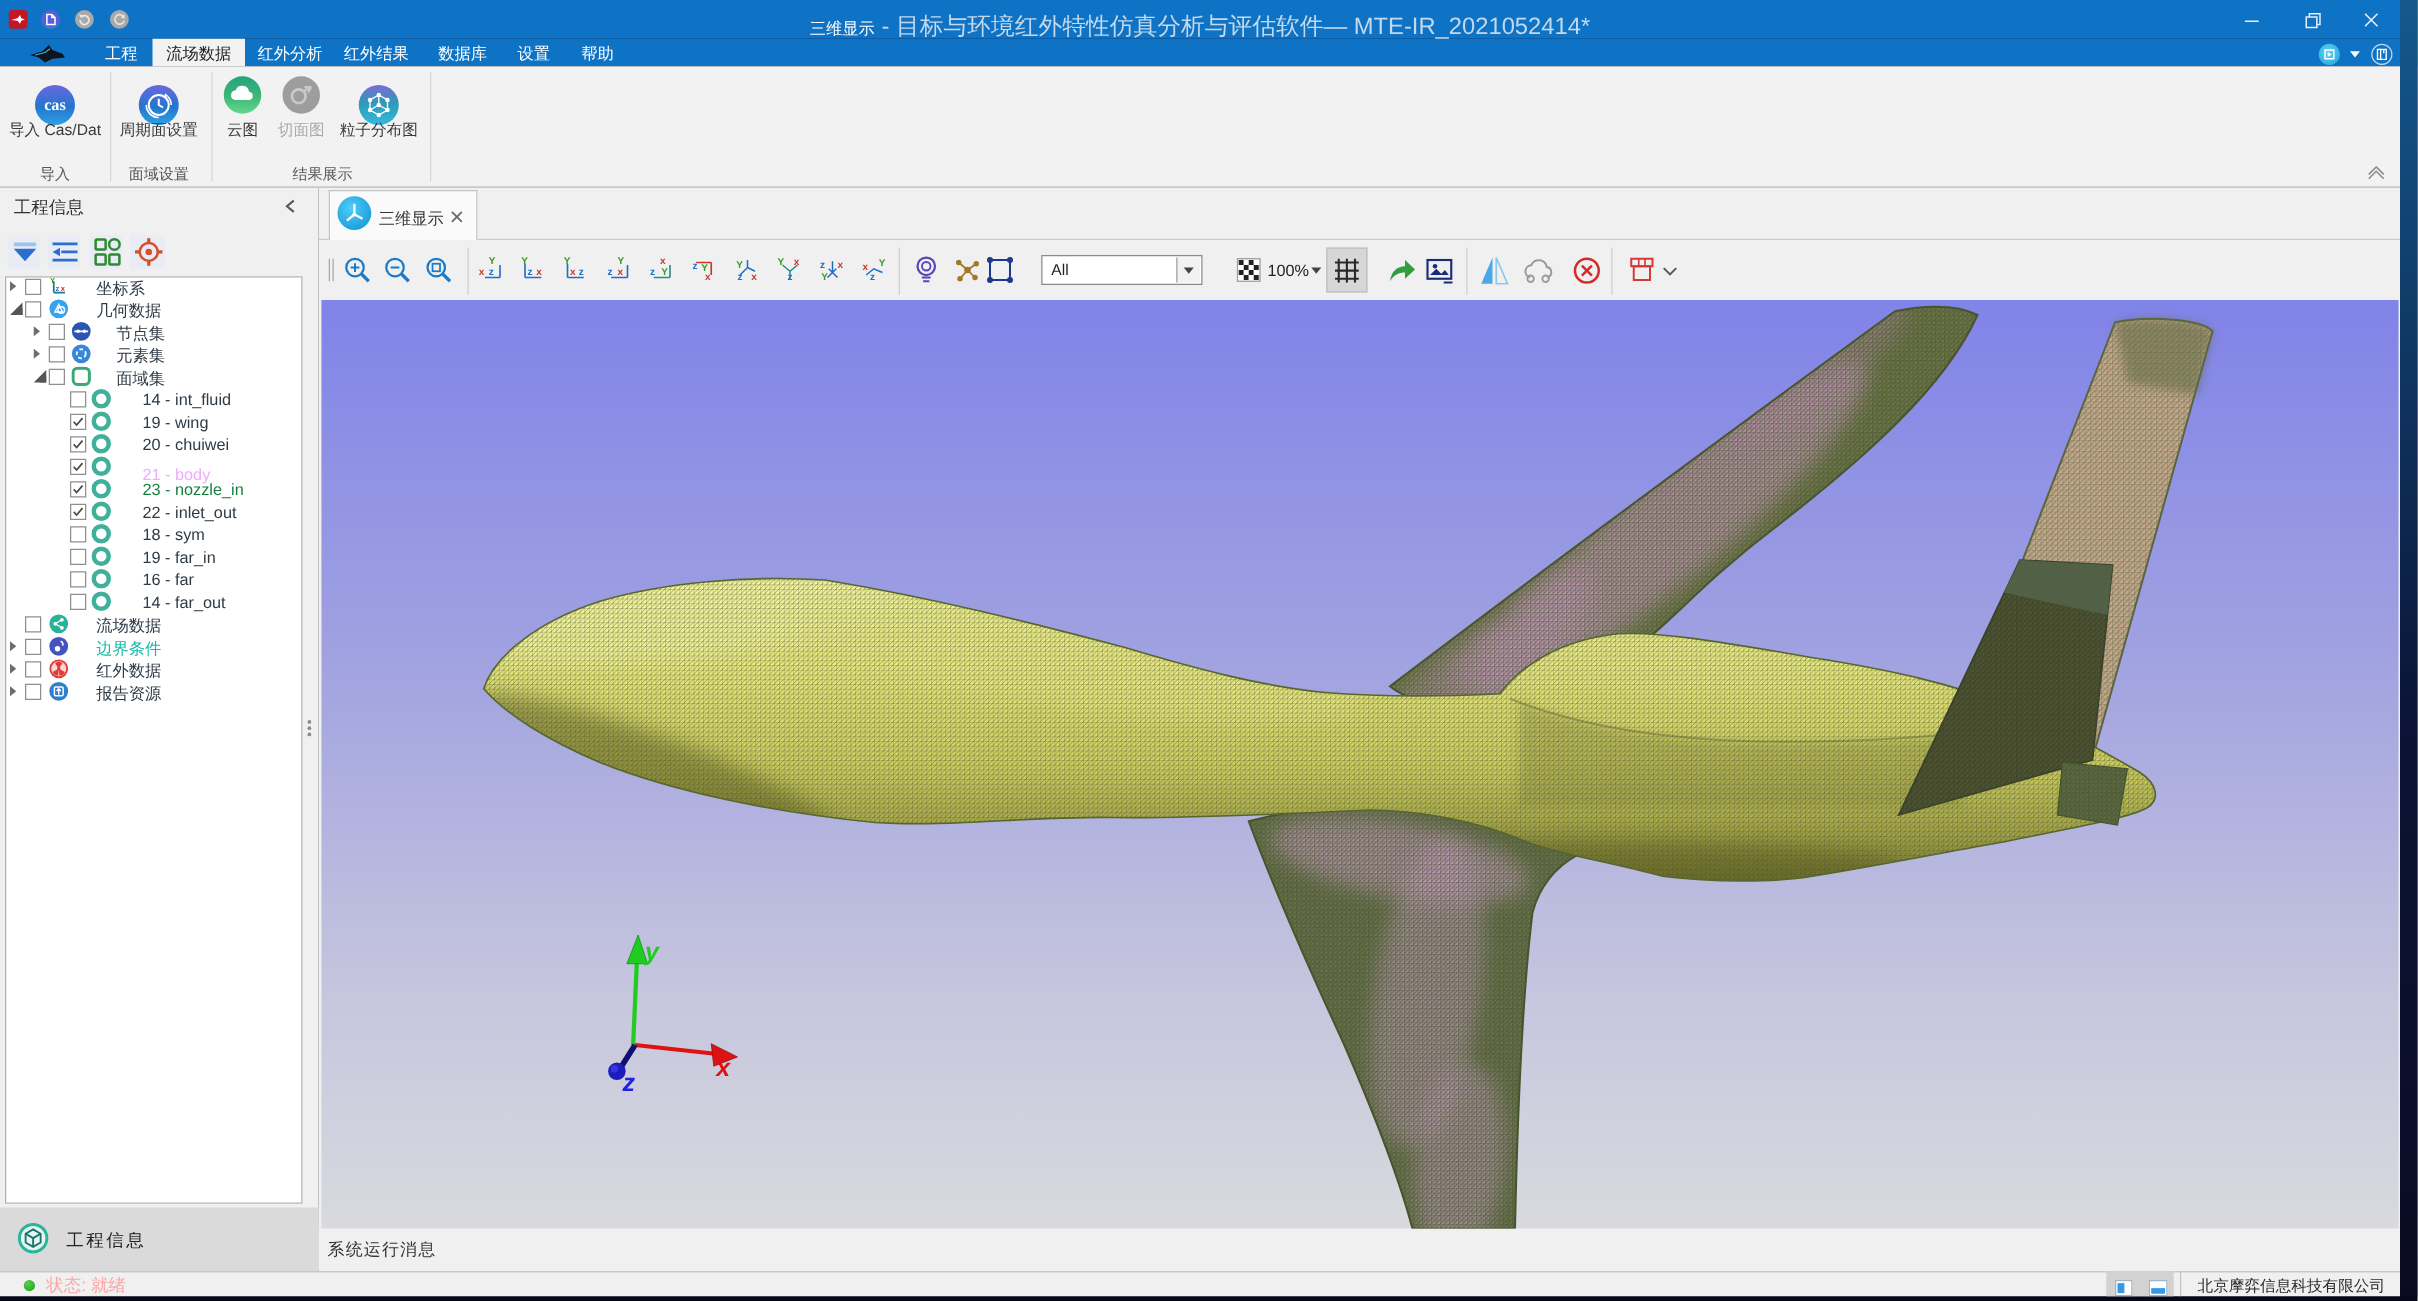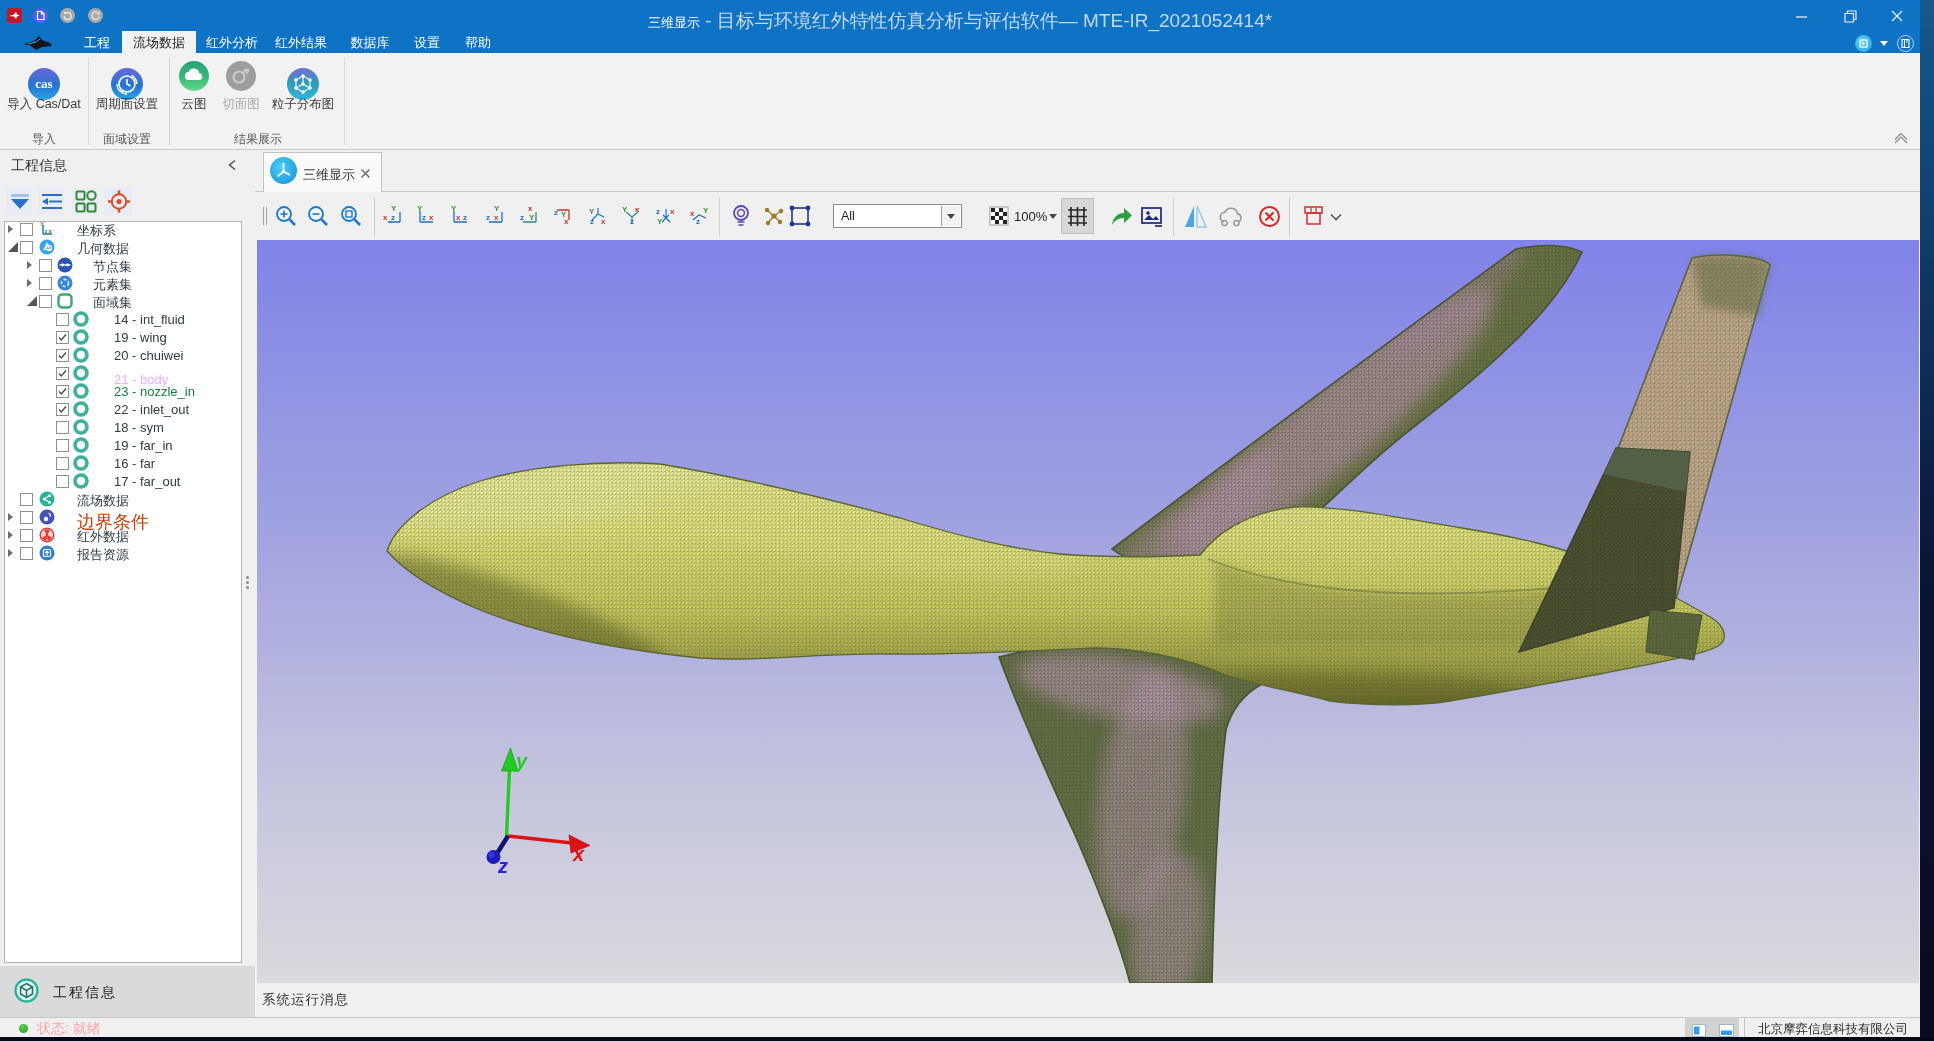--- a/index.html
+++ b/index.html
@@ -268,38 +268,38 @@
 <div class="abs" style="left:114px;top:438.0px;font-size:13px;color:#2e3a45">19 - far_in</div>
 <div class="abs cb" style="left:56px;top:456.5px"></div>
 <div class="abs" style="left:73px;top:454.5px;width:16px;height:16px"><svg width="16" height="16" viewBox="0 0 16 16">
       <circle cx="8" cy="8" r="6" fill="none" stroke="#41b09b" stroke-width="3.6"></circle>
     </svg></div>
 <div class="abs" style="left:114px;top:456.0px;font-size:13px;color:#2e3a45">16 - far</div>
 <div class="abs cb" style="left:56px;top:474.5px"></div>
 <div class="abs" style="left:73px;top:472.5px;width:16px;height:16px"><svg width="16" height="16" viewBox="0 0 16 16">
       <circle cx="8" cy="8" r="6" fill="none" stroke="#41b09b" stroke-width="3.6"></circle>
     </svg></div>
-<div class="abs" style="left:114px;top:474.0px;font-size:13px;color:#2e3a45">17 - far_out</div>
+<div class="abs" style="left:114px;top:474.0px;font-size:13px;color:#2e3a45">14 - far_out</div>
 <div class="abs cb" style="left:20px;top:492.5px"></div>
 <div class="abs" style="left:39px;top:490.5px;width:16px;height:16px"><svg width="16" height="16" viewBox="0 0 16 16">
       <circle cx="8" cy="8" r="7.5" fill="#28b298"></circle>
       <circle cx="5.2" cy="8" r="1.5" fill="#fff"></circle>
       <circle cx="10.5" cy="4.8" r="1.5" fill="#fff"></circle>
       <circle cx="10.5" cy="11.2" r="1.5" fill="#fff"></circle>
       <path d="M5.2 8 L10.5 4.8 M5.2 8 L10.5 11.2" stroke="#fff" stroke-width="1.1"></path>
     </svg></div>
 <div class="abs" style="left:77px;top:492.0px;font-size:13px;color:#2e3a45">流场数据</div>
 <div class="abs exp expc" style="left:8px;top:512.5px"></div>
 <div class="abs cb" style="left:20px;top:510.5px"></div>
 <div class="abs" style="left:39px;top:508.5px;width:16px;height:16px"><svg width="16" height="16" viewBox="0 0 16 16">
       <circle cx="8" cy="8" r="7.5" fill="#4553bc"></circle>
       <path d="M9.5 4 q2.5 1 1.5 3.5" fill="none" stroke="#fff" stroke-width="1.3"></path>
       <circle cx="7" cy="10" r="2.2" fill="#fff"></circle>
     </svg></div>
-<div class="abs" style="left:77px;top:510.0px;font-size:18px;color:#c2410c">边界条件</div>
+<div class="abs" style="left:77px;top:510.0px;font-size:13px;color:#14b8a6">边界条件</div>
 <div class="abs exp expc" style="left:8px;top:530.5px"></div>
 <div class="abs cb" style="left:20px;top:528.5px"></div>
 <div class="abs" style="left:39px;top:526.5px;width:16px;height:16px"><svg width="16" height="16" viewBox="0 0 16 16">
       <circle cx="8" cy="8" r="7.5" fill="#e03a3a"></circle>
       <circle cx="8" cy="8" r="6" fill="#f8d8d0"></circle>
       <g fill="#e03a3a">
         <path d="M8 8 L5 3.5 A5.4 5.4 0 0 1 11 3.5 Z"></path>
         <path d="M8 8 L3 10.5 A5.4 5.4 0 0 0 7.5 13.6 Z"></path>
         <path d="M8 8 L13 10.5 A5.4 5.4 0 0 1 8.5 13.6 Z"></path>
       </g>

